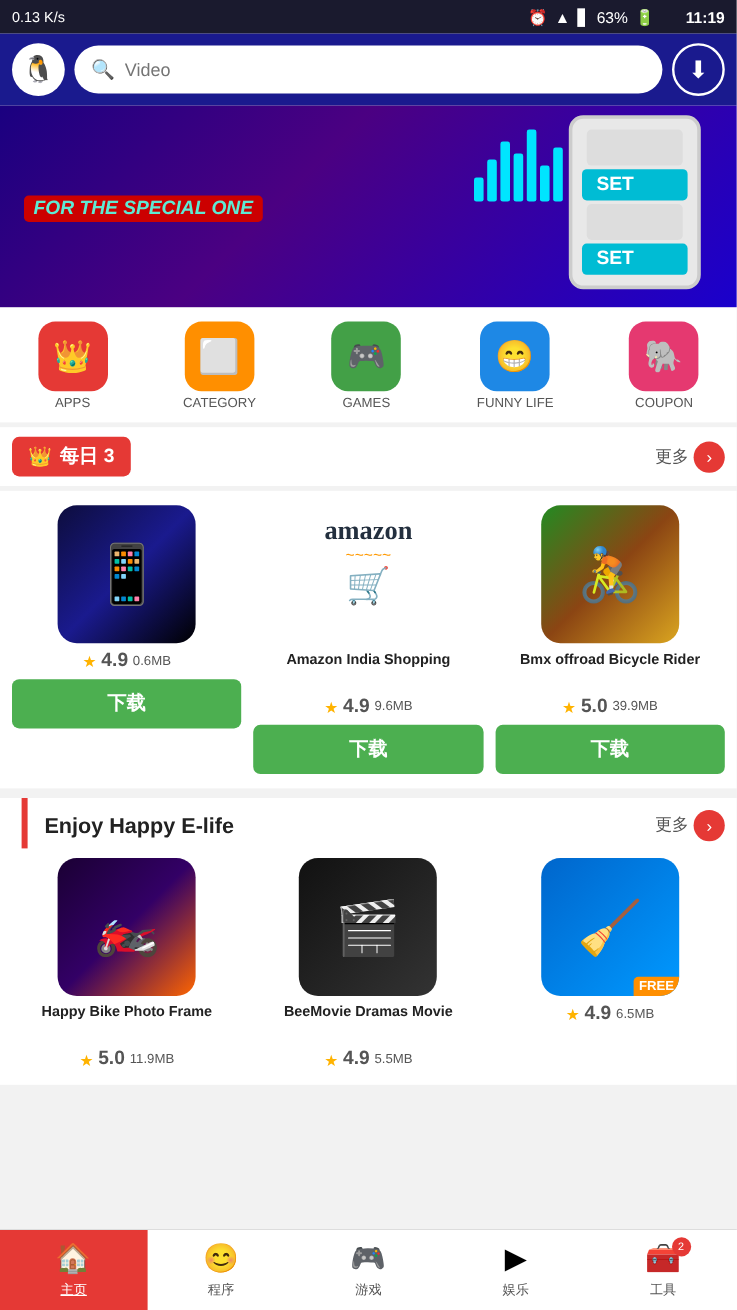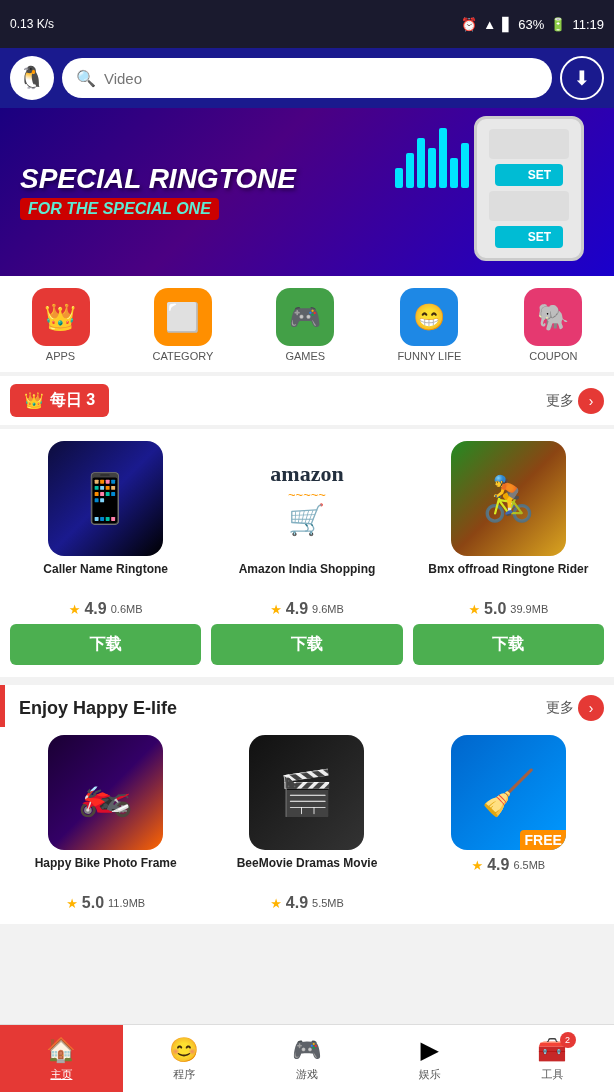--- a/index.html
+++ b/index.html
@@ -9,29 +9,29 @@
       font-family: -apple-system, 'Helvetica Neue', Arial, sans-serif;
       background: #f2f2f2;
       overflow-x: hidden;
       position: relative;
     }
 
     
     .status-bar {
       background: #1a1a2e;
       color: white;
-      height: 48px;
+      height: 28px;
       display: flex;
       align-items: center;
       justify-content: flex-end;
       padding: 0 10px;
       font-size: 13px;
       gap: 6px;
     }
-    .status-bar .time { font-weight: normal; margin-left: 0; }
+    .status-bar .time { font-weight: bold; margin-left: 20px; }
     .status-bar .left { margin-right: auto; font-size: 12px; }
 
     
     .header {
       background: #1a1a8e;
       padding: 8px 10px;
       display: flex;
       align-items: center;
       gap: 8px;
     }
@@ -115,24 +115,24 @@
       flex-direction: column;
       align-items: center;
       justify-content: space-around;
       padding: 8px;
     }
     .set-btn {
       background: #00bcd4;
       color: white;
       border-radius: 4px;
       padding: 4px 12px;
-      font-size: 12px;
+      font-size: 16px;
       font-weight: bold;
-      width: 68px;
-      text-align: right;
+      width: 88px;
+      text-align: left;
     }
     .bars-deco {
       position: absolute;
       right: 145px;
       top: 20px;
       display: flex;
       gap: 3px;
       align-items: flex-end;
     }
     .bar { width: 8px; background: #00e5ff; border-radius: 2px; }
@@ -225,21 +225,21 @@
       background: #333;
       flex-shrink: 0;
     }
     .app-icon.caller {
       background: linear-gradient(135deg, #0d0d3d 0%, #1a1a8e 50%, #000 100%);
       display: flex; align-items: center; justify-content: center;
       font-size: 50px;
     }
     .app-icon.amazon {
       background: white;
-      display: flex; align-items: center; justify-content: center;
+      display: flex; align-items: center; justify-content: flex-start;
       flex-direction: column;
       padding: 8px;
     }
     .app-icon.bmx {
       background: linear-gradient(135deg, #228B22 0%, #8B4513 50%, #daa520 100%);
       display: flex; align-items: center; justify-content: center;
       font-size: 42px;
     }
     .app-name {
       font-size: 12px;
@@ -308,21 +308,21 @@
       background: linear-gradient(135deg, #111 0%, #333 100%);
     }
     .enjoy-icon.ducleaner {
       background: linear-gradient(135deg, #0066cc 0%, #0099ff 100%);
     }
     .free-badge {
       position: absolute;
       bottom: 0; right: 0;
       background: #ff8f00;
       color: white;
-      font-size: 14px;
+      font-size: 11px;
       font-weight: bold;
       padding: 2px 4px;
       border-radius: 4px 0 12px 0;
     }
     .enjoy-name {
       font-size: 12px;
       color: #222;
       text-align: center;
       font-weight: 600;
       line-height: 1.3;
@@ -416,21 +416,20 @@
   </div>
   <div class="search-bar">
     <span class="search-icon-svg">🔍</span>
     <input type="text" placeholder="Video" style="">
   </div>
   <button class="download-btn">⬇</button>
 </div>
 
 <div class="banner">
   <div class="banner-text">
-    <div class="line1">SPECIAL RINGTONE</div>
     <div class="line2">FOR THE SPECIAL ONE</div>
   </div>
   <div class="bars-deco">
     <div class="bar" style="height:20px"></div>
     <div class="bar" style="height:35px"></div>
     <div class="bar" style="height:50px"></div>
     <div class="bar" style="height:40px"></div>
     <div class="bar" style="height:60px"></div>
     <div class="bar" style="height:30px"></div>
     <div class="bar" style="height:45px"></div>
@@ -479,21 +478,20 @@
       <div class="more-arrow">›</div>
     </div>
   </div>
 
   <div class="apps-grid">
 
     <div class="app-card">
       <div class="app-icon caller">
         <span style="font-size:48px;">📱</span>
       </div>
-      <div class="app-name">Caller Name Ringtone</div>
       <div class="app-rating">
         <span class="star">★</span>
         <span class="rating-num">4.9</span>
         <span>0.6MB</span>
       </div>
       <button class="download-btn-green">下载</button>
     </div>
 
     <div class="app-card">
       <div class="app-icon amazon">
@@ -507,33 +505,33 @@
         <span class="rating-num">4.9</span>
         <span>9.6MB</span>
       </div>
       <button class="download-btn-green">下载</button>
     </div>
 
     <div class="app-card">
       <div class="app-icon bmx">
         <span style="font-size:44px;">🚴</span>
       </div>
-      <div class="app-name">Bmx offroad Ringtone Rider</div>
+      <div class="app-name">Bmx offroad Bicycle Rider</div>
       <div class="app-rating">
         <span class="star">★</span>
         <span class="rating-num">5.0</span>
         <span>39.9MB</span>
       </div>
       <button class="download-btn-green">下载</button>
     </div>
   </div>
 </div>
 
 <div class="enjoy-section">
-  <div style="display:flex;align-items:center;justify-content:space-between;padding:10px 10px 6px;border-left:5px solid #e53935;margin-left:0;padding-left:14px;">
+  <div style="display:flex;align-items:center;justify-content:space-between;padding:10px 10px 6px;border-left:5px solid #e53935;margin-left:18px;padding-left:14px;">
     <span class="enjoy-title">Enjoy Happy E-life</span>
     <div class="more-link">
       <span>更多</span>
       <div class="more-arrow">›</div>
     </div>
   </div>
 
   <div class="enjoy-apps-grid">
 
     <div class="enjoy-card">

